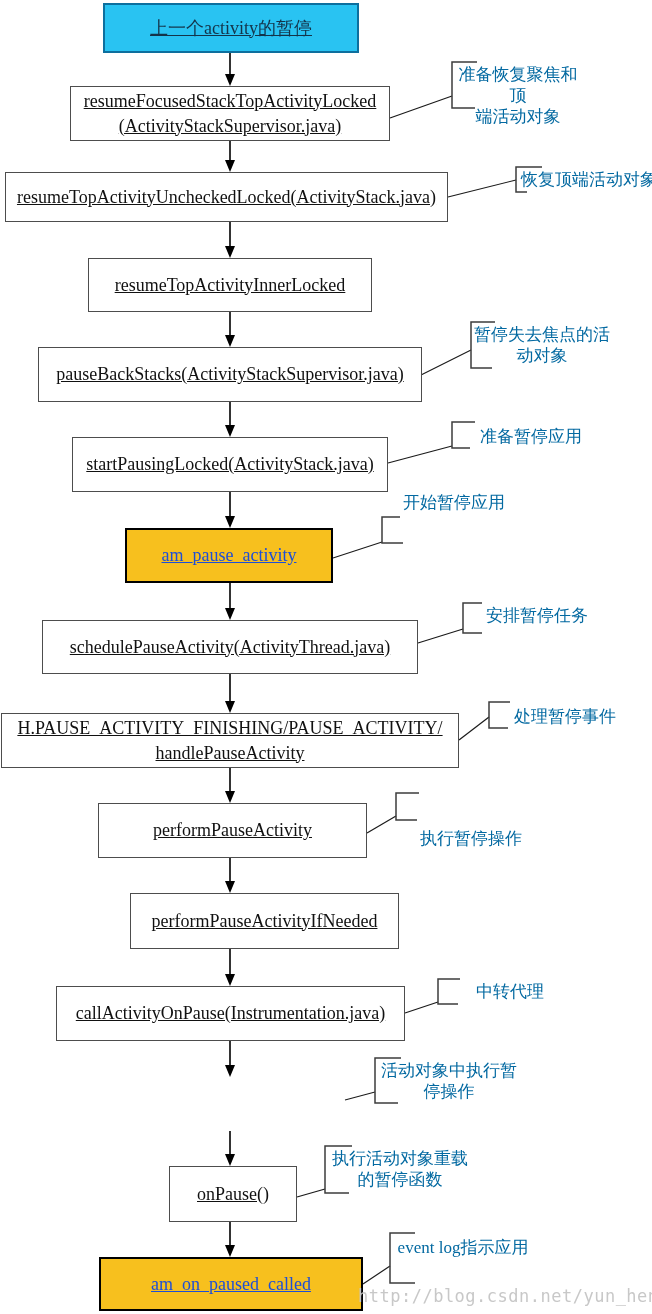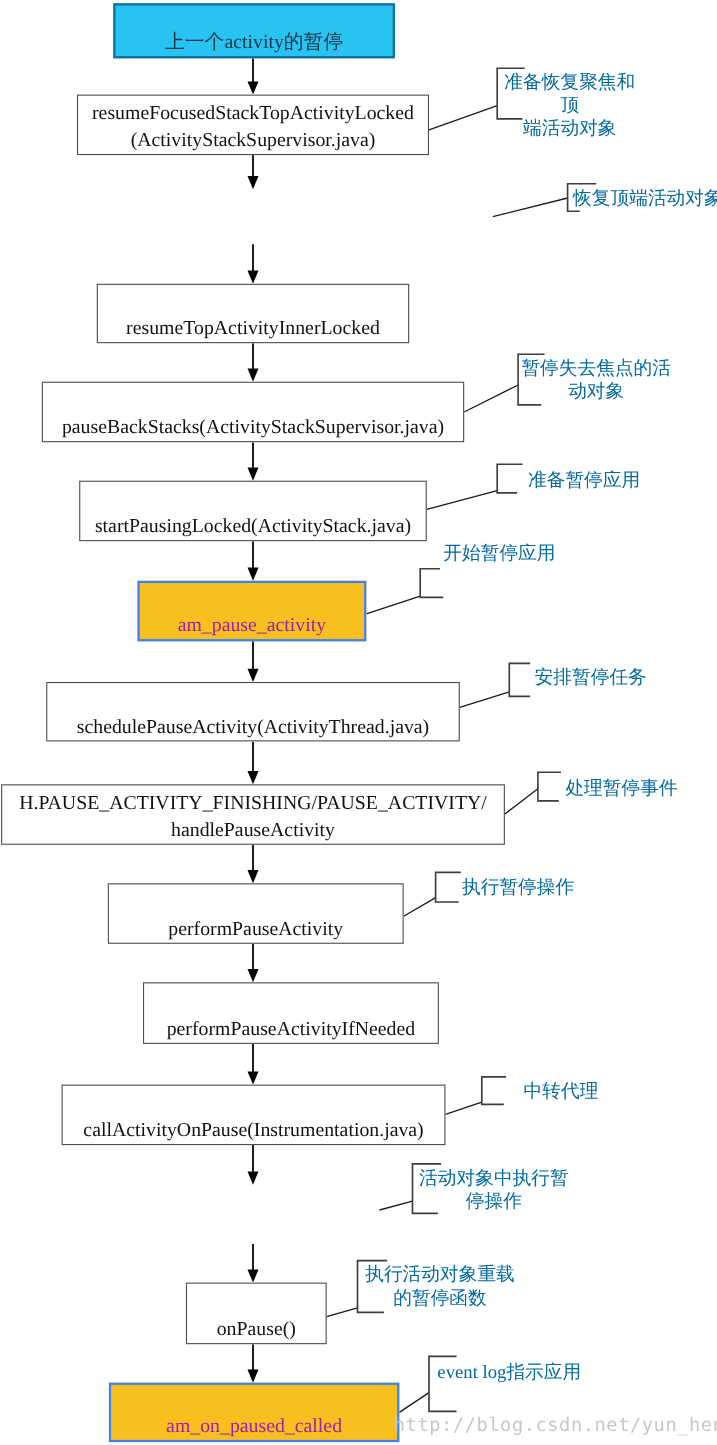--- a/index.html
+++ b/index.html
@@ -3,29 +3,29 @@
 <meta charset="utf-8">
 <style>
   html,body{margin:0;padding:0;background:#ffffff;}
   #stage{
     position:relative;width:652px;height:1314px;background:#ffffff;
     overflow:hidden;
     font-family:"Liberation Serif","DejaVu Serif",serif;
   }
   #connectors{position:absolute;left:0;top:0;width:652px;height:1314px;}
   .node{
-    position:absolute;display:flex;flex-direction:column;align-items:center;justify-content:flex-end;
+    position:absolute;display:flex;flex-direction:column;align-items:center;justify-content:center;
     background:#ffffff;border:1px solid #4d4d4d;box-sizing:border-box;
-    font-size:18px;color:#111111;text-align:center;line-height:25px;white-space:nowrap;
+    font-size:18px;color:#111111;text-align:center;line-height:25px;white-space:nowrap;text-decoration:underline;
   }
   .node.start{
     background:#29c3f2;border:2px solid #0d6f9e;color:#14344a;font-size:18px;
   }
   .node.event{
-    background:#f7c01e;border:2px solid #3b82f6;color:#a21caf;
+    background:#f7c01e;border:2px solid #000000;color:#1d4ed8;
   }
   .callout{
     position:absolute;font-size:17px;line-height:21px;color:#0369a1;text-align:center;
     font-family:"Liberation Serif","DejaVu Serif",serif;
   }
   .watermark{
     position:absolute;left:358px;top:1286px;
     font-family:"DejaVu Sans Mono","Liberation Mono",monospace;
     font-size:17px;color:#c8c8c8;letter-spacing:0.5px;white-space:nowrap;
   }
@@ -46,21 +46,21 @@
   .n13{left:169px;top:1166px;width:128px;height:56px;}
   .n14{left:99px;top:1257px;width:264px;height:54px;}
   
   .c0{left:452px;top:64px;width:132px;}
   .c1{left:519px;top:169px;width:140px;}
   .c2{left:473px;top:324px;width:138px;}
   .c3{left:477px;top:426px;width:108px;}
   .c4{left:402px;top:492px;width:104px;}
   .c5{left:485px;top:605px;width:104px;}
   .c6{left:511px;top:706px;width:108px;}
-  .c7{left:420px;top:796px;width:102px;}
+  .c7{left:420px;top:828px;width:102px;}
   .c8{left:474px;top:981px;width:72px;}
   .c9{left:380px;top:1060px;width:138px;}
   .c10{left:331px;top:1148px;width:138px;}
   .c11{left:396px;top:1237px;width:134px;}
 </style>
 </head>
 <body>
 
 <div id="stage">
 
@@ -158,20 +158,23 @@
 
   <div class="node start n0">
     <span>上一个activity的暂停</span>
   </div>
 
   <div class="node n1">
     <span>resumeFocusedStackTopActivityLocked</span>
     <span>(ActivityStackSupervisor.java)</span>
   </div>
 
+  <div class="node n2">
+    <span>resumeTopActivityUncheckedLocked(ActivityStack.java)</span>
+  </div>
 
   <div class="node n3">
     <span>resumeTopActivityInnerLocked</span>
   </div>
 
   <div class="node n4">
     <span>pauseBackStacks(ActivityStackSupervisor.java)</span>
   </div>
 
   <div class="node n5">

